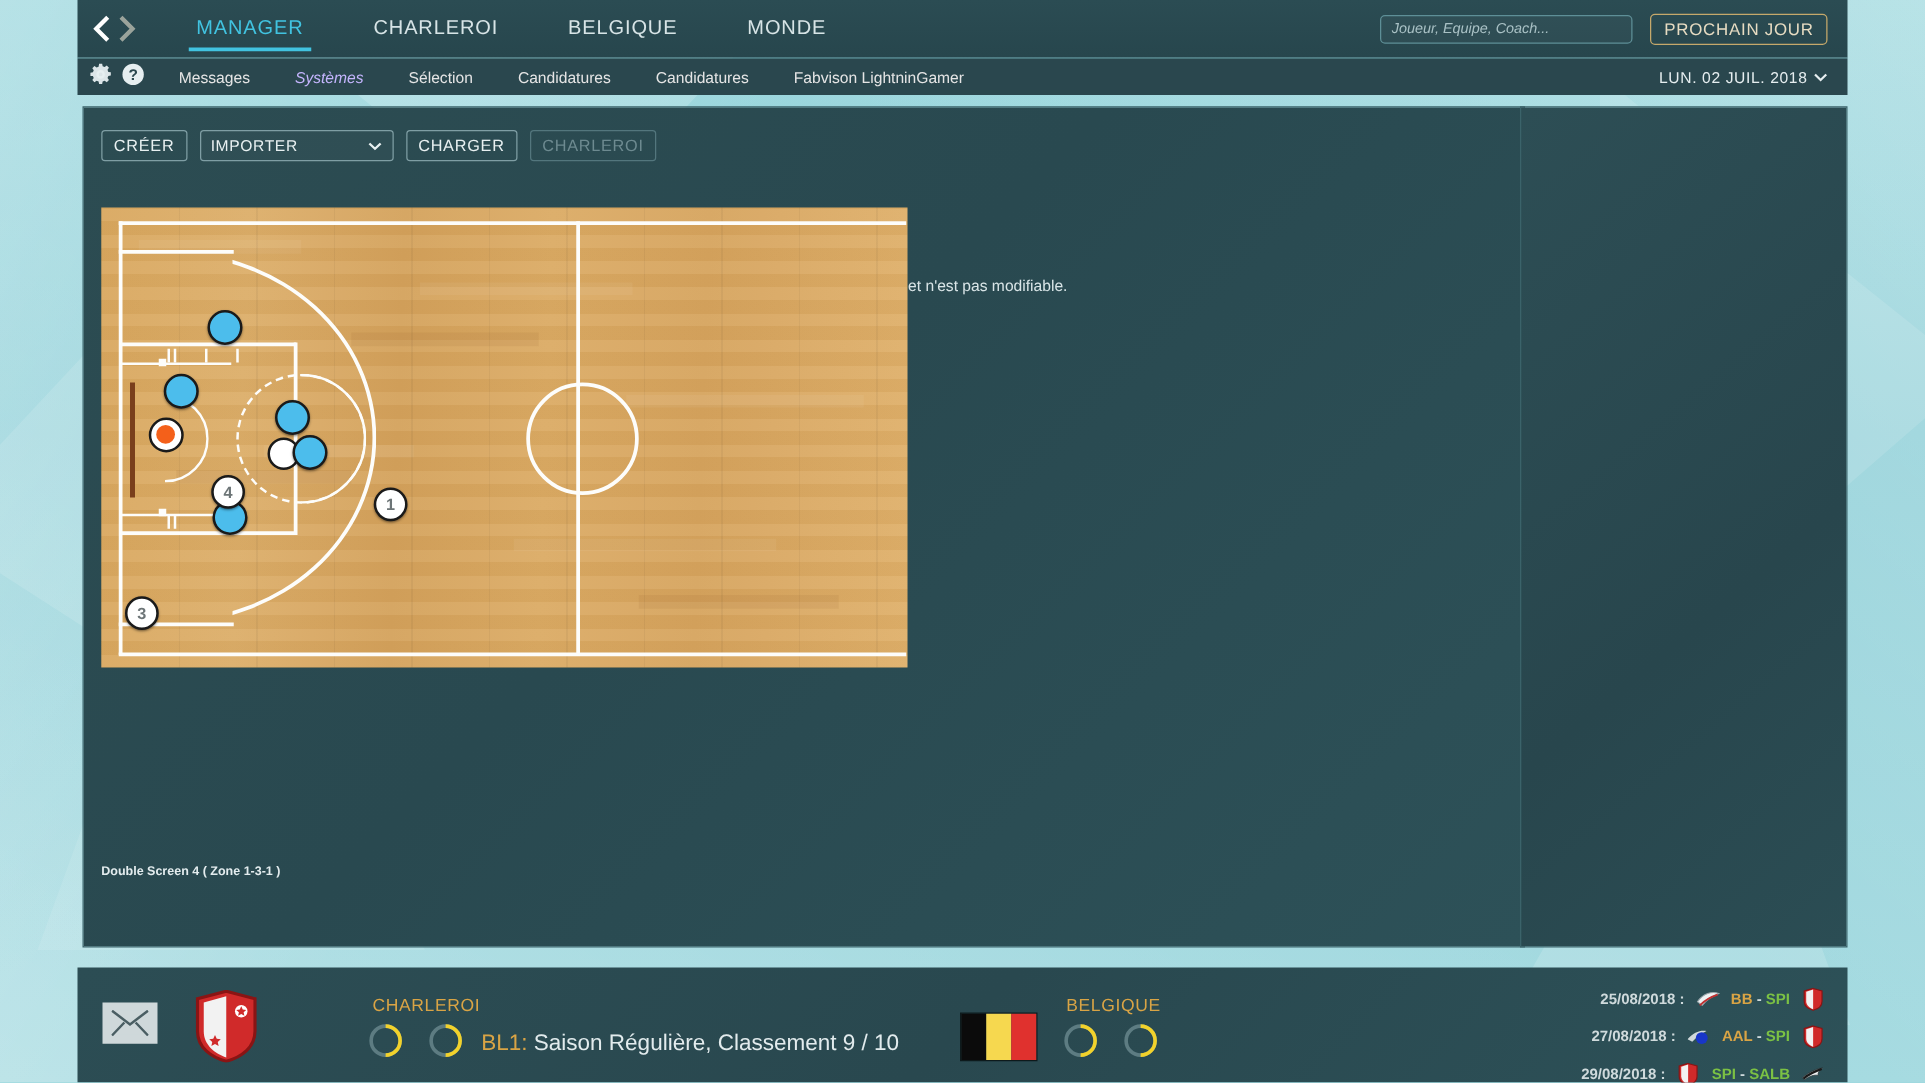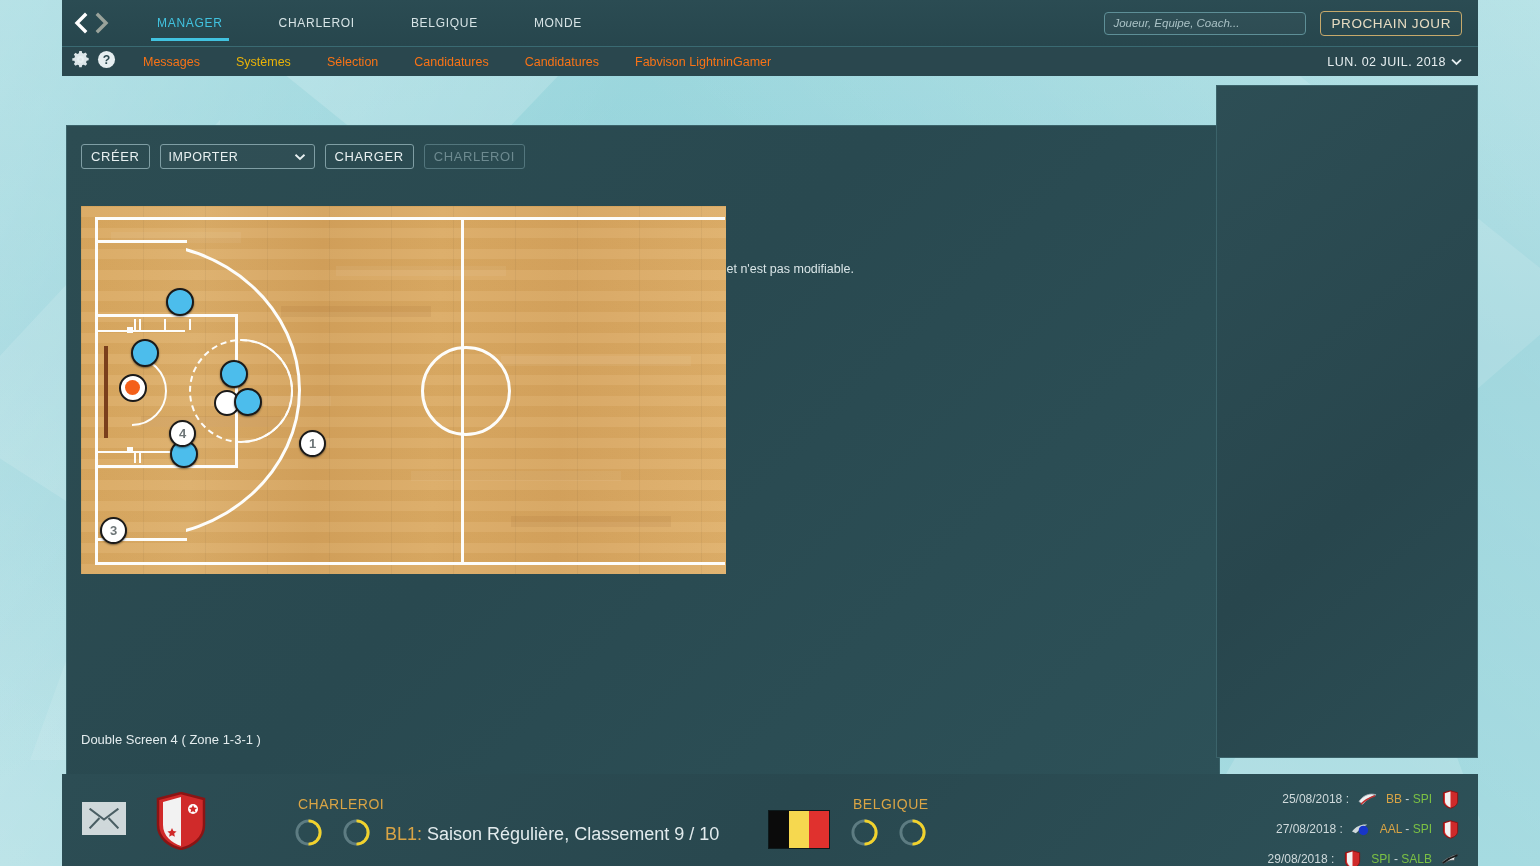--- a/index.html
+++ b/index.html
@@ -32,21 +32,21 @@
   #topbar {
     position: absolute; top: 0; left: 62px; width: 1416px; height: 47px;
     background: linear-gradient(180deg, #2b4c53 0%, #27464d 100%);
     display: flex; align-items: center;
     border-bottom: 1px solid #3a6a72;
   }
   .navarrows { display: flex; align-items: center; gap: 1px; margin-left: 9px; }
   .navarrows svg { display: block; }
   #mainnav { display: flex; align-items: center; margin-left: 45px; height: 47px; }
   .mainnav-item {
-    color: #d7e4e6; font-size: 12px; letter-spacing: 0.7px;
+    color: #d7e4e6; font-size: 16px; letter-spacing: 0.7px;
     padding: 0 0; margin-right: 56px; height: 36px;
     display: flex; align-items: center; cursor: pointer; position: relative;
   }
   .mainnav-item.active { color: #41c3e0; }
   .mainnav-item.active::after {
     content: ""; position: absolute; bottom: 0; left: -6px; right: -6px; height: 3px; background: #41c3e0;
   }
   #searchbox {
     margin-left: auto; width: 202px; height: 23px;
     border: 1px solid #5e8f97; border-radius: 4px;
@@ -64,35 +64,34 @@
   }
 
   
   #subbar {
     position: absolute; top: 47px; left: 62px; width: 1416px; height: 29px;
     background: #2a474e; display: flex; align-items: center;
   }
   .sysicons { display: flex; align-items: center; gap: 7px; margin-left: 9px; }
   #subnav { display: flex; align-items: center; margin-left: 27px; }
   .subnav-item {
-    color: #f97316; font-size: 12.5px; margin-right: 36px; cursor: pointer;
-  }
-  .subnav-item.active { color: #eab308; }
+    color: #e5e5e5; font-size: 12.5px; margin-right: 36px; cursor: pointer;
+  }
+  .subnav-item.active { color: #c4b5fd; font-style: italic; }
   #datebox {
     margin-left: auto; margin-right: 16px;
     color: #e6eef0; font-size: 12.5px; letter-spacing: 0.5px;
     display: flex; align-items: center; gap: 5px; cursor: pointer;
   }
 
   
   #mainpanel {
     position: absolute; top: 85px; left: 66px; width: 1154px; height: 673px;
     background: linear-gradient(135deg, #2c4c52 0%, #294950 45%, #2d5158 100%);
     border: 1px solid #3b636a;
-    margin-top: 40px;
   }
   #sidepanel {
     position: absolute; top: 85px; left: 1216px; width: 262px; height: 673px;
     background: linear-gradient(140deg, #2d4e55 0%, #28464d 60%, #2b4d54 100%);
     border: 1px solid #3b636a;
   }
 
   
   #toolbar { position: absolute; top: 18px; left: 14px; display: flex; align-items: center; gap: 10px; }
   .tbtn {
@@ -143,21 +142,21 @@
     box-shadow: 0 1px 2px rgba(0,0,0,0.45);
   }
   .ballcarrier { background: #ffffff; border: 2.5px solid #1a1a1a; }
   .ball {
     position: absolute; border-radius: 50%; background: #f4601a;
   }
 
   
   #playtitle {
     position: absolute; top: 606px; left: 14px;
-    color: #e3ecee; font-size: 13px;
+    color: #e3ecee; font-size: 10px; font-weight: bold;
   }
   #playrow {
     position: absolute; top: 630px; left: 14px; width: 300px;
     display: flex; align-items: center; gap: 14px;
   }
   #pausebtn {
     width: 25px; height: 25px; border-radius: 50%;
     background: #e8eff0; display: flex; align-items: center; justify-content: center;
     gap: 3px; cursor: pointer; flex: none;
   }
@@ -200,21 +199,21 @@
     position: absolute; top: 36px; left: 706px; width: 62px; height: 39px;
     display: flex; border: 1px solid #0d1a1c;
   }
   #natname {
     position: absolute; top: 22px; left: 791px;
     color: #d9a445; font-size: 14px; letter-spacing: 0.5px;
   }
   #fixtures { position: absolute; top: 10px; right: 18px; width: 248px; }
   .fixture {
     display: flex; align-items: center; justify-content: flex-end;
-    height: 30px; gap: 9px; cursor: pointer;
+    height: 30px; gap: 9px; cursor: pointer; font-weight: bold;
   }
   .fx-date { color: #cfdadc; font-size: 12px; }
   .fx-match { font-size: 12px; }
   .fx-home { color: #d9a445; }
   .fx-away { color: #7bc144; }
   .fx-sep { color: #cfdadc; }
   .fx-logo { width: 19px; height: 19px; flex: none; }
 </style>
 </head>
 <body>

